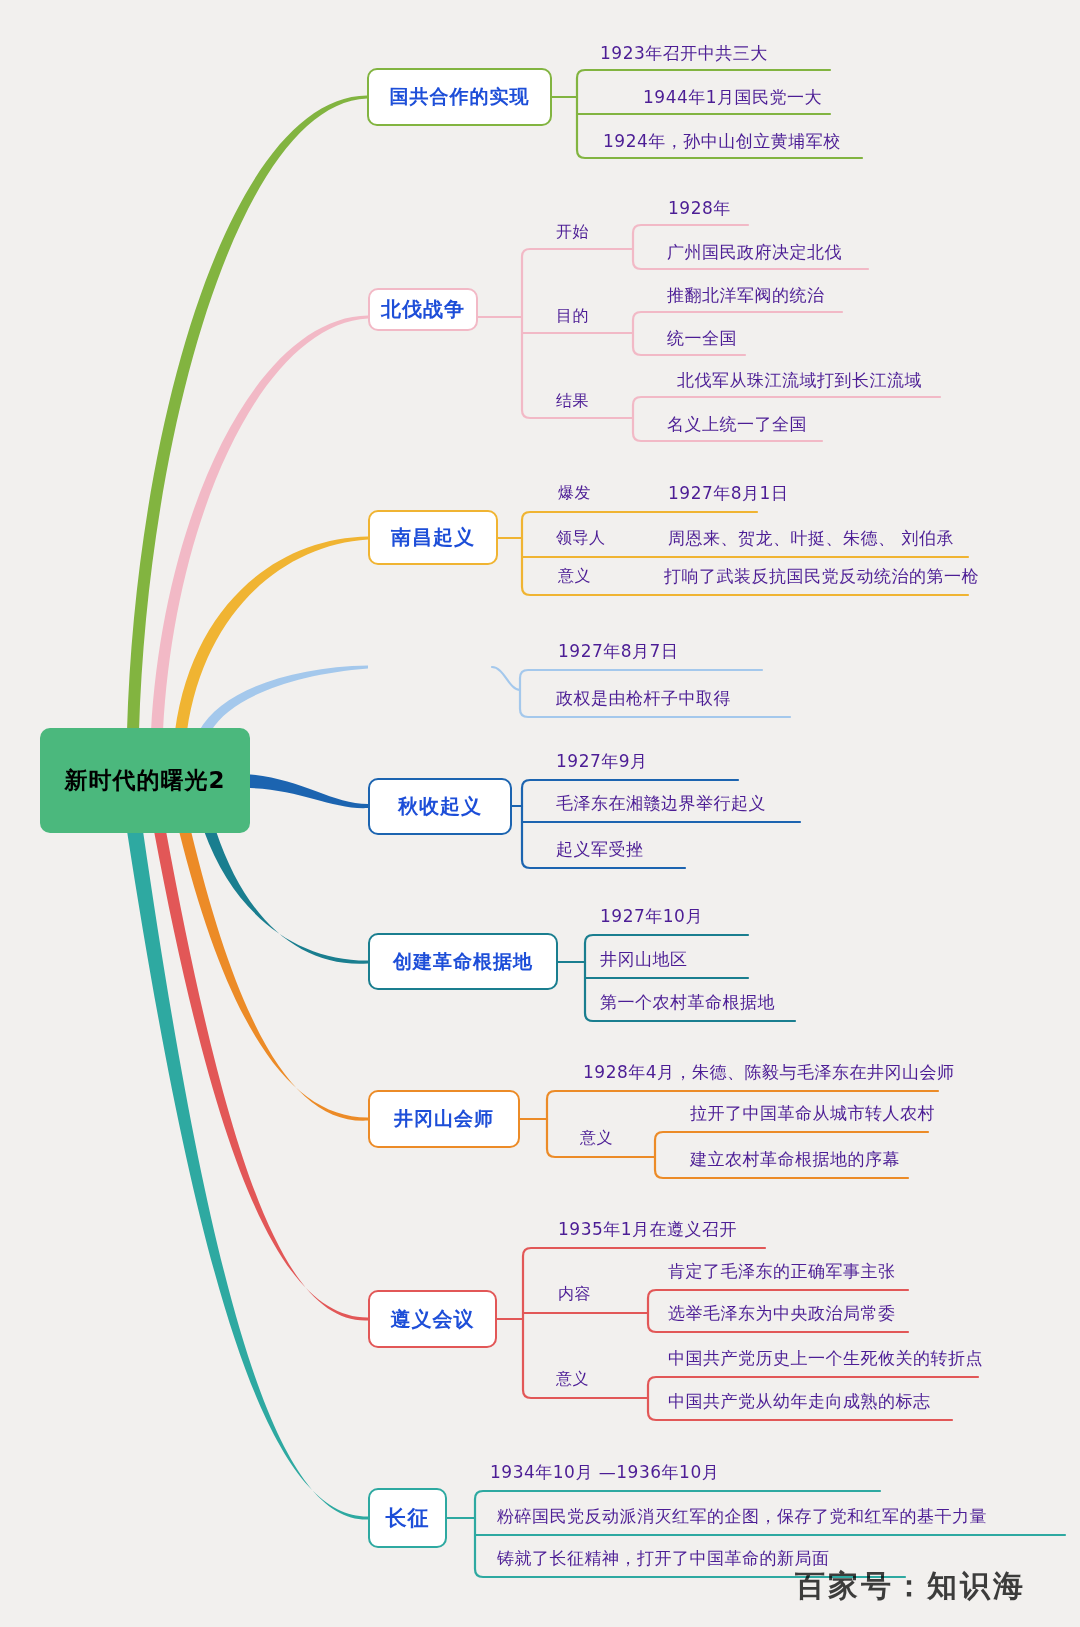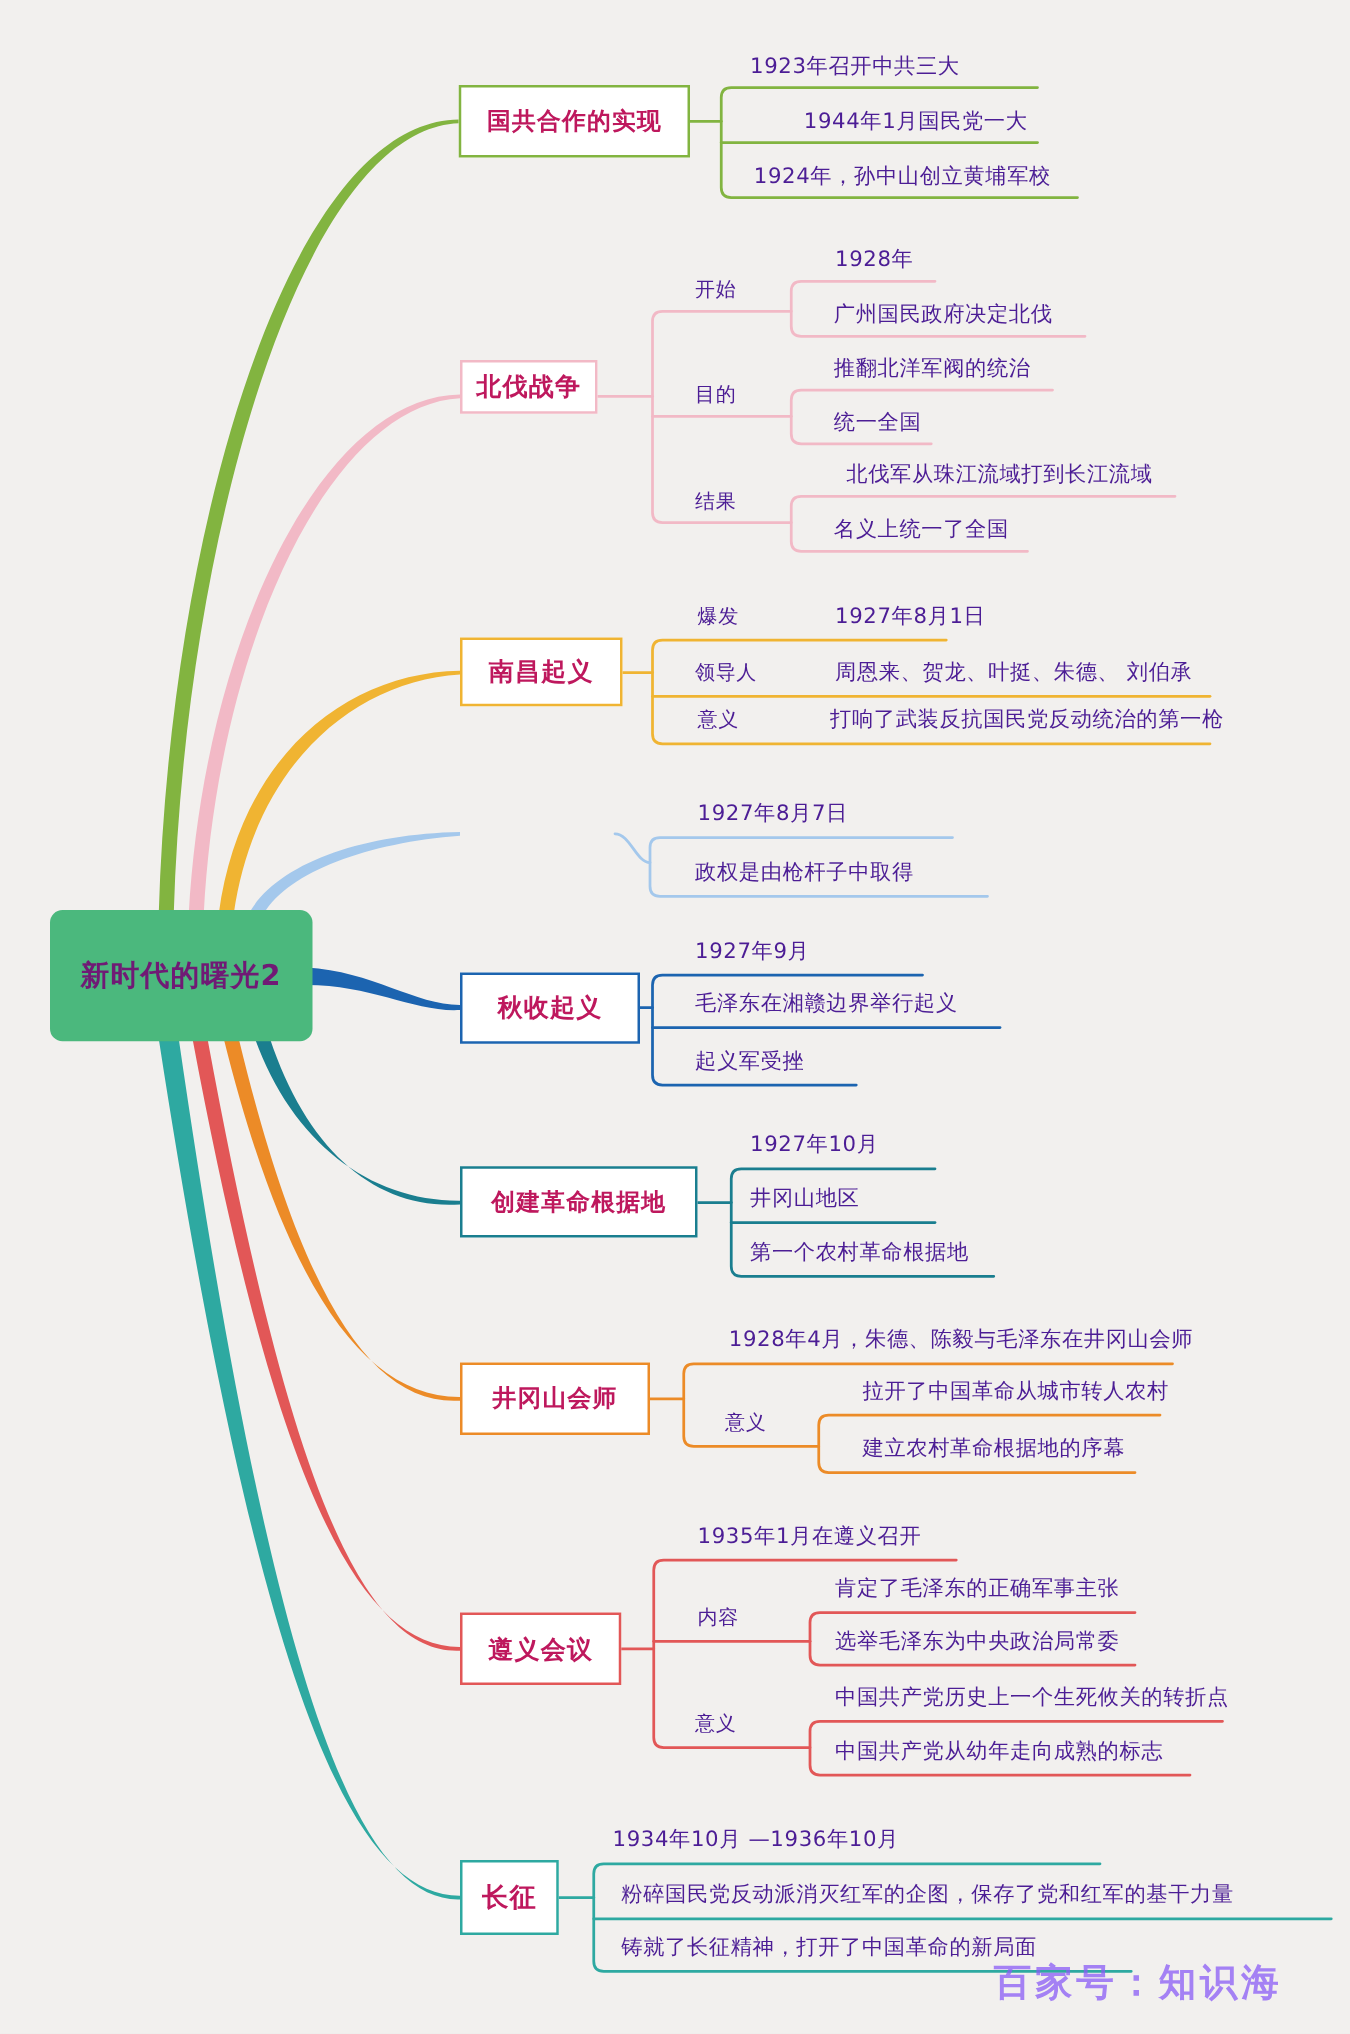--- a/index.html
+++ b/index.html
@@ -15,32 +15,32 @@
     margin:0 auto;
   }
   .links{
     position:absolute;left:0;top:0;width:1080px;height:1627px;
     z-index:1;
   }
   .node-box{
     position:absolute;
     background:#ffffff;
     border:2px solid #999;
-    border-radius:0;
+    border-radius:10px;
     display:flex;align-items:center;justify-content:center;
-    font-weight:bold;color:#be185d;
+    font-weight:bold;color:#1d4ed8;
     box-sizing:border-box;
     z-index:2;
     letter-spacing:1px;
     white-space:nowrap;
   }
   .central{
     background:#4bb87d;
     border:none;
-    color:#701a75;
+    color:#000000;
     font-size:23px;
     border-radius:10px;
     letter-spacing:1px;
   }
   .leaf{
     position:absolute;
     white-space:nowrap;
     font-size:17px;
     font-weight:400;
     color:#4c1d95;
@@ -49,21 +49,21 @@
     line-height:1.2;
   }
   .glabel{
     font-size:16px;
   }
   .watermark{
     position:absolute;
     z-index:3;
     font-size:30px;
     font-weight:bold;
-    color:#8b5cf6;
+    color:#000000;
     opacity:0.75;
     letter-spacing:3px;
     white-space:nowrap;
   }
 </style>
 </head>
 <body>
 
 <div class="canvas">
 

